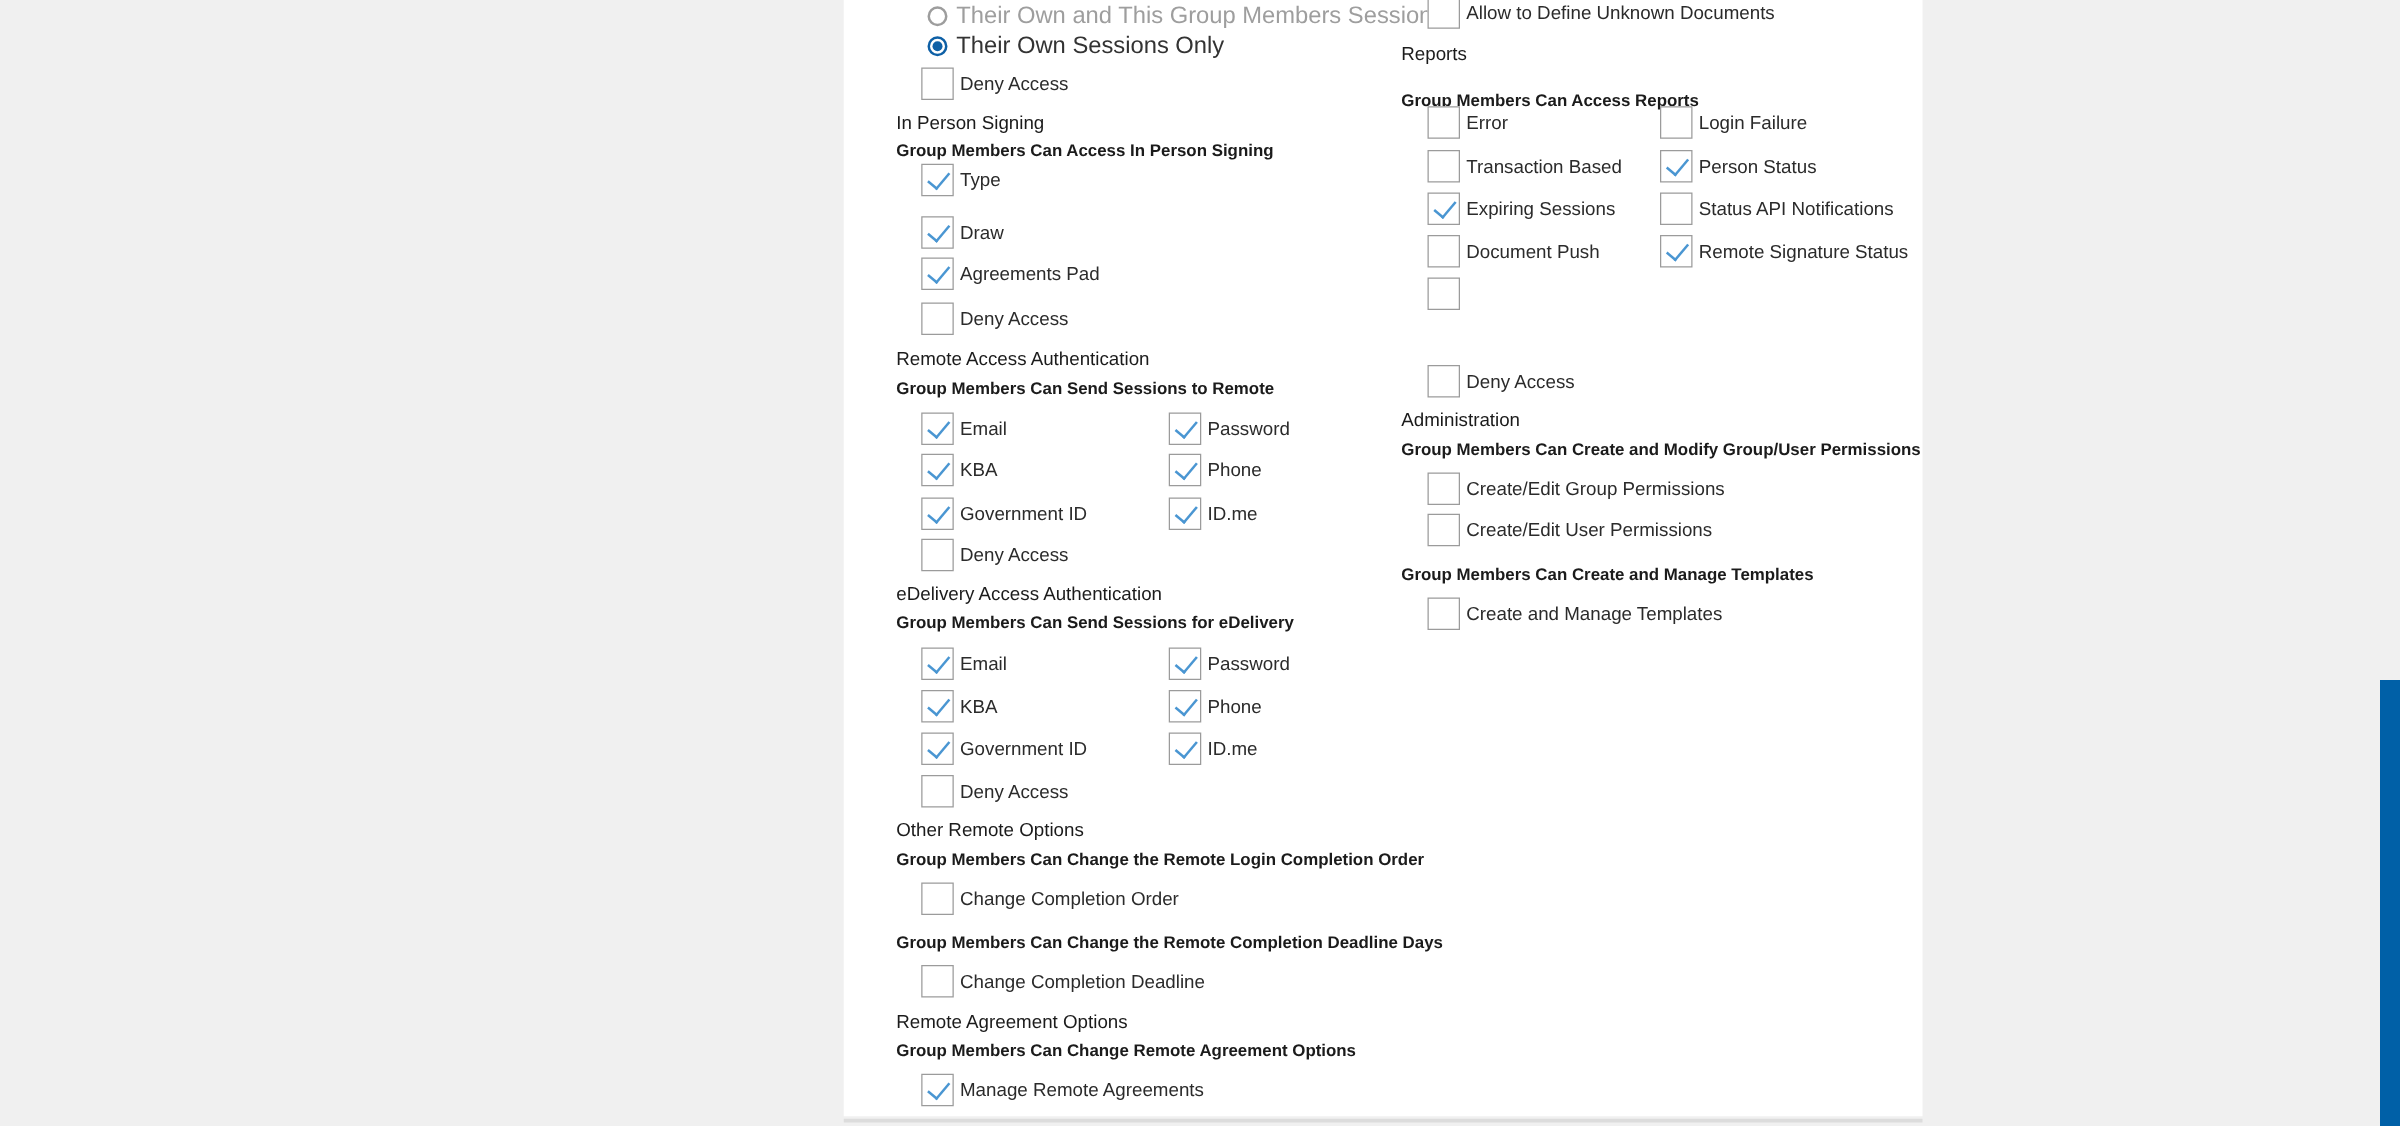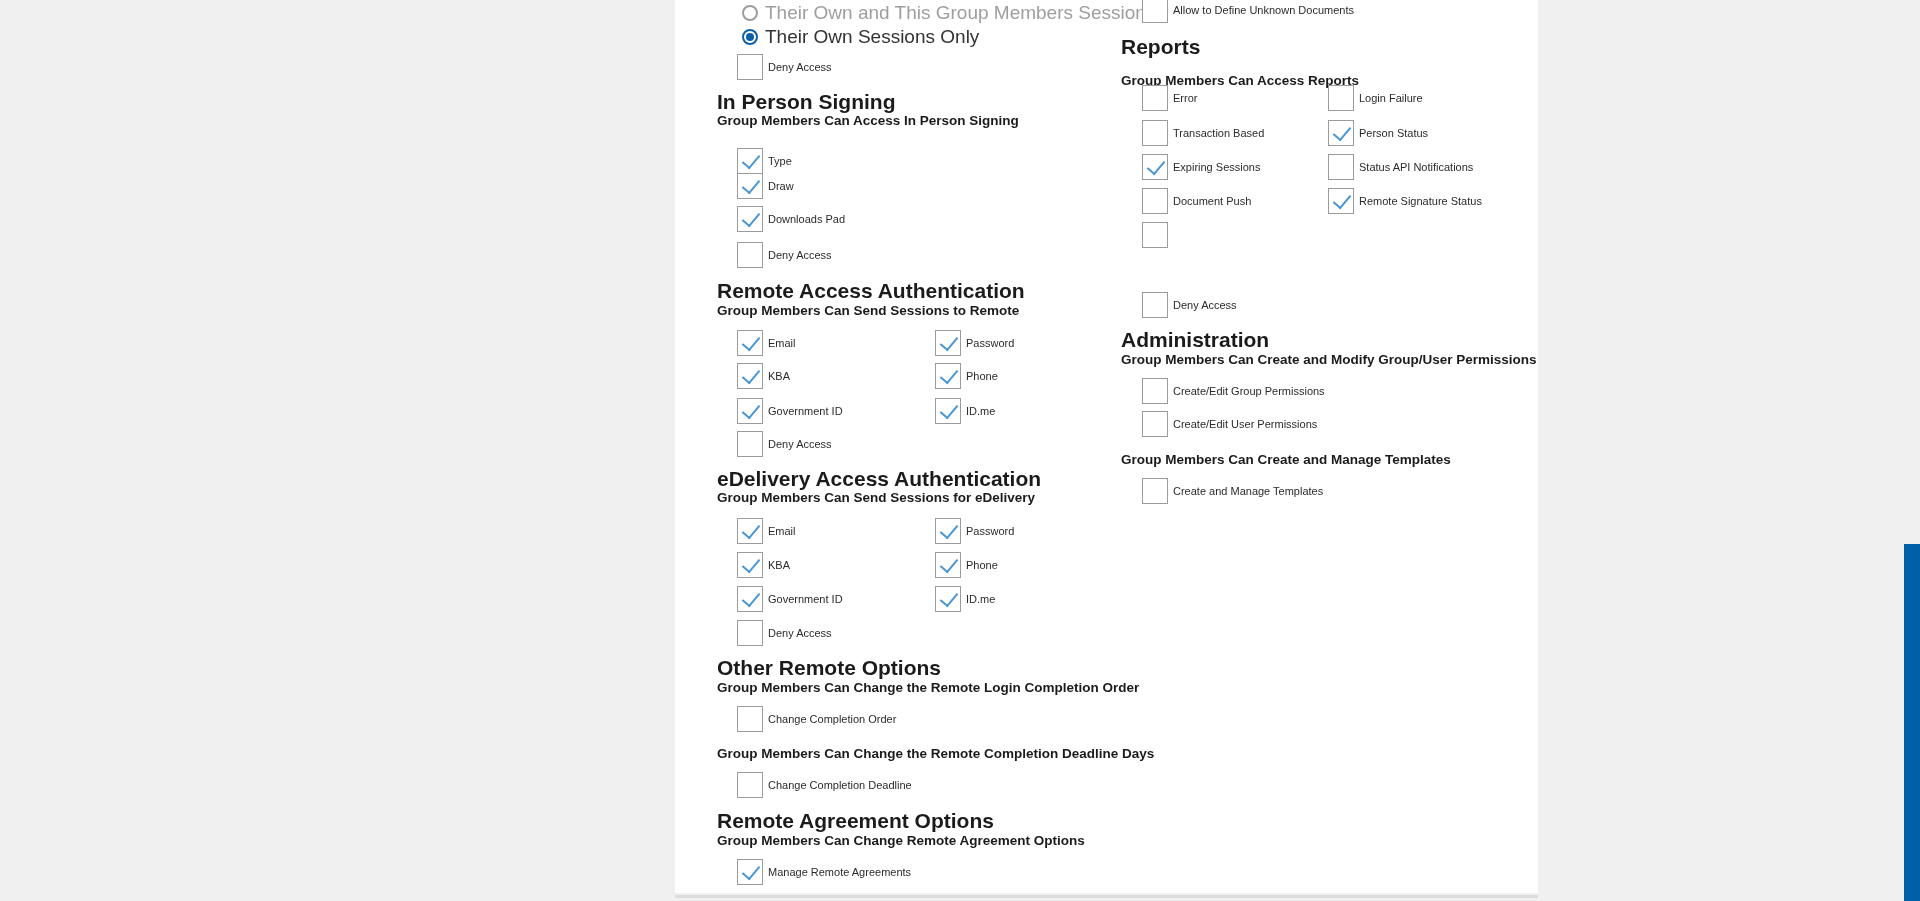--- a/index.html
+++ b/index.html
@@ -26,26 +26,26 @@
   }
   .radio{
     width:16px;height:16px;box-sizing:border-box;flex:none;border-radius:50%;
     border:2px solid #9d9d9d;background:#fff;position:relative;
   }
   .radio.selected{border-color:#0e60a6;}
   .radio.selected::after{
     content:"";position:absolute;left:2px;top:2px;width:8px;height:8px;
     border-radius:50%;background:#0e60a6;
   }
-  .lbl{font-size:11px;color:#2b2b2b;margin-left:5px;white-space:nowrap;}
+  .lbl{font-size:15px;color:#2b2b2b;margin-left:5px;white-space:nowrap;}
   .lbl.wrap{white-space:normal;line-height:20px;margin-top:2px;}
   .rlbl{font-size:19px;color:#333;margin-left:7px;white-space:nowrap;}
   .rlbl.gray{color:#9e9e9e;}
   .h1s{
-    position:absolute;font-size:21px;font-weight:700;color:#1b1b1b;white-space:nowrap;
+    position:absolute;font-size:15px;font-weight:400;color:#1b1b1b;white-space:nowrap;
   }
   .h2s{
     position:absolute;font-size:13.5px;font-weight:700;color:#1b1b1b;white-space:nowrap;
   }
   #scroll-thumb{
     position:absolute;left:1904px;top:544px;width:16px;height:357px;background:#0060a7;
   }
   #bottom-divider{
     position:absolute;left:675px;top:895px;width:863px;height:3px;background:#dcdcdc;
   }
@@ -63,31 +63,31 @@
     <span class="radio selected"></span>
     <span class="rlbl">Their Own Sessions Only</span>
   </div>
   <div class="cell" style="left:62px;top:54px">
     <span class="cb"></span>
     <span class="lbl">Deny Access</span>
   </div>
 
   <div class="h1s" style="left:42px;top:90px">In Person Signing</div>
   <div class="h2s" style="left:42px;top:113px">Group Members Can Access In Person Signing</div>
-  <div class="cell" style="left:62px;top:148px">
+  <div class="cell" style="left:62px;top:131px">
     <span class="cb checked"></span>
     <span class="lbl">Type</span>
   </div>
   <div class="cell" style="left:62px;top:173px">
     <span class="cb checked"></span>
     <span class="lbl">Draw</span>
   </div>
   <div class="cell" style="left:62px;top:206px">
     <span class="cb checked"></span>
-    <span class="lbl">Downloads Pad</span>
+    <span class="lbl">Agreements Pad</span>
   </div>
   <div class="cell" style="left:62px;top:242px">
     <span class="cb"></span>
     <span class="lbl">Deny Access</span>
   </div>
 
   <div class="h1s" style="left:42px;top:279px">Remote Access Authentication</div>
   <div class="h2s" style="left:42px;top:303px">Group Members Can Send Sessions to Remote</div>
   <div class="cell" style="left:62px;top:330px">
     <span class="cb checked"></span>

